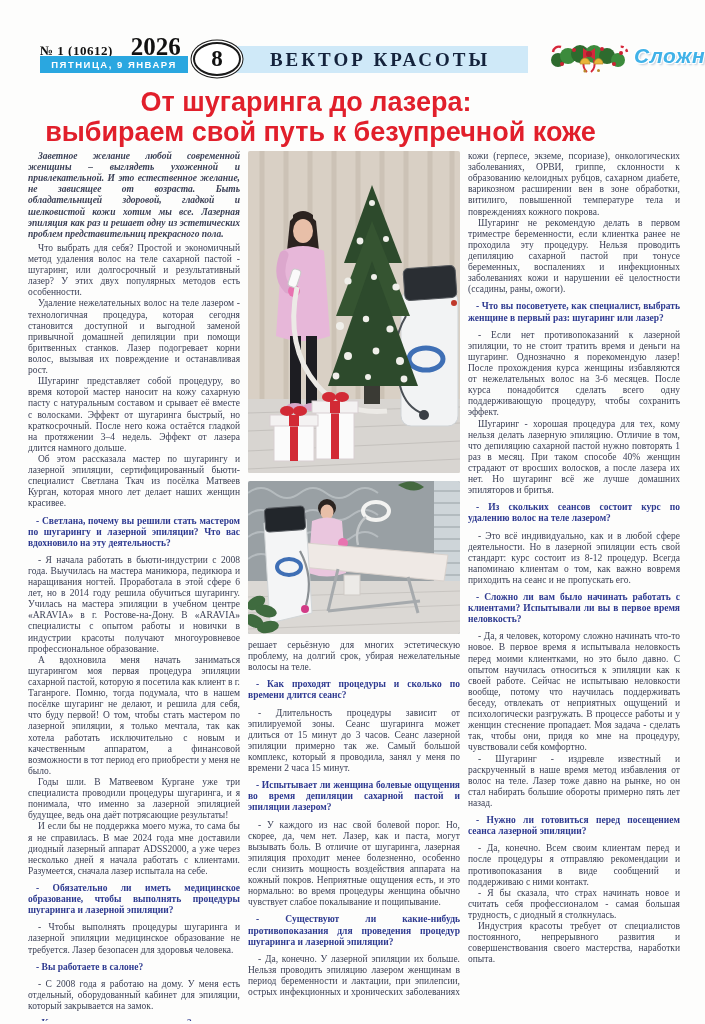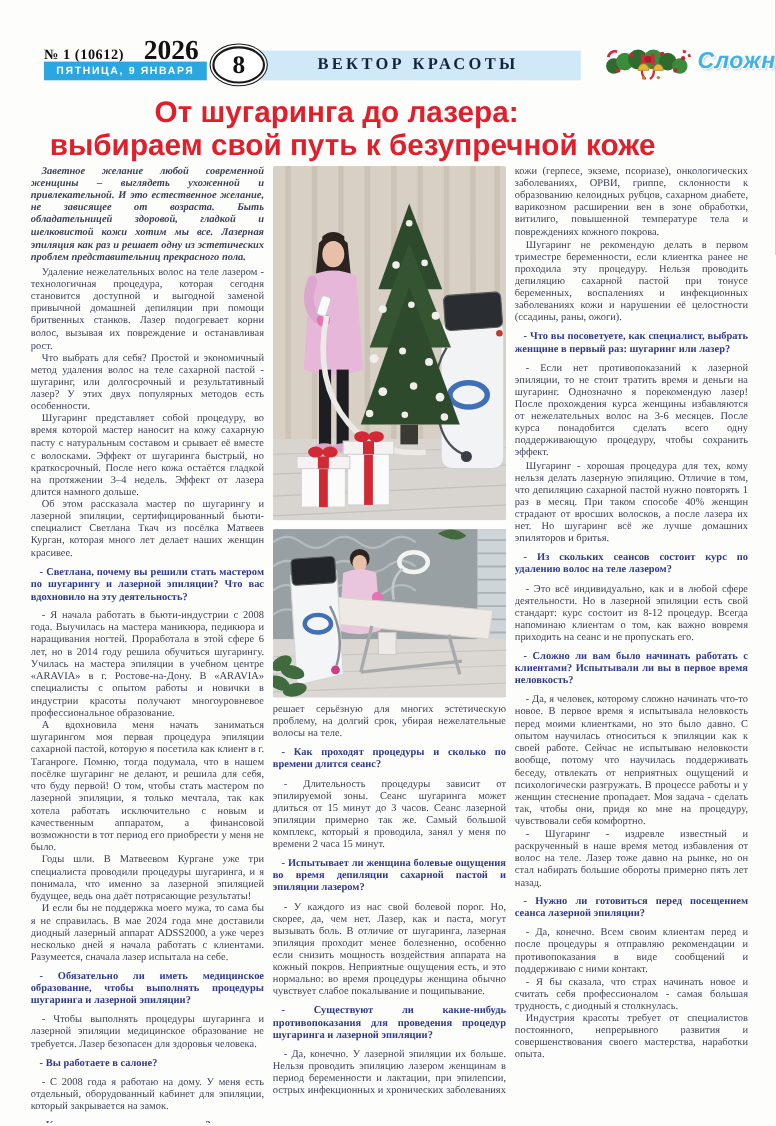--- a/index.html
+++ b/index.html
@@ -21,21 +21,21 @@
   .year{font-weight:bold;font-size:25px;color:#111;margin-left:14px;font-family:"Liberation Serif",serif;}
   .date-bar{position:absolute;left:28px;top:56px;width:148px;height:17px;background:var(--date-bar-blue);
     color:#fff;font-family:"Liberation Sans",sans-serif;font-weight:bold;font-size:9.5px;
     display:flex;align-items:center;justify-content:center;letter-spacing:1.5px;}
   .page-oval{position:absolute;left:181px;top:42px;width:48px;height:34px;background:#fff;
     border:2px solid #1a1a1a;border-radius:50%;box-shadow:0 0 0 1.5px #fff,0 0 0 2.5px #1a1a1a;
     display:flex;align-items:center;justify-content:center;
     font-weight:bold;font-size:23px;color:#111;z-index:3;}
   .section-band{position:absolute;left:220px;top:46px;width:296px;height:27px;background:var(--band-blue);
     display:flex;align-items:center;justify-content:center;
-    font-weight:bold;font-size:15px;color:#14233c;letter-spacing:3px;}
+    font-weight:bold;font-size:19px;color:#14233c;letter-spacing:3px;}
   .garland{position:absolute;left:538px;top:40px;}
   .logo{position:absolute;left:622px;top:44px;font-family:"Liberation Sans",sans-serif;
     font-weight:bold;font-style:italic;font-size:21px;color:var(--logo-cyan);letter-spacing:.5px;
     text-shadow:-1px -1px 0 #fff,1px -1px 0 #fff,-1px 1px 0 #fff,1px 1px 0 #fff,2px 2px 2px rgba(0,60,120,.25);}
 
   
   .headline{position:absolute;left:0;top:88px;width:612px;text-align:center;
     font-family:"Liberation Sans",sans-serif;font-weight:bold;color:var(--accent-red);line-height:1.1;}
   .headline .l1{font-size:27px;}
   .headline .l2{font-size:27px;padding-left:29px;}
@@ -102,22 +102,22 @@
 
   <div class="headline">
     <div class="l1">От шугаринга до лазера:</div>
     <div class="l2">выбираем свой путь к безупречной коже</div>
   </div>
 
   <div class="cols">
 
     <div class="col">
         <p class="t-lead">Заветное желание любой современной женщины – выглядеть ухоженной и привлекательной. И это естественное желание, не зависящее от возраста. Быть обладательницей здоровой, гладкой и шелковистой кожи хотим мы все. Лазерная эпиляция как раз и решает одну из эстетических проблем представительниц прекрасного пола.</p>
+        <p class="t-p">Что выбрать для себя? Простой и экономичный метод удаления волос на теле сахарной пастой - шугаринг, или долгосрочный и результативный лазер? У этих двух популярных методов есть особенности.</p>
         <p class="t-p">Удаление нежелательных волос на теле лазером - технологичная процедура, которая сегодня становится доступной и выгодной заменой привычной домашней депиляции при помощи бритвенных станков. Лазер подогревает корни волос, вызывая их повреждение и останавливая рост.</p>
-        <p class="t-p">Что выбрать для себя? Простой и экономичный метод удаления волос на теле сахарной пастой - шугаринг, или долгосрочный и результативный лазер? У этих двух популярных методов есть особенности.</p>
         <p class="t-p">Шугаринг представляет собой процедуру, во время которой мастер наносит на кожу сахарную пасту с натуральным составом и срывает её вместе с волосками. Эффект от шугаринга быстрый, но краткосрочный. После него кожа остаётся гладкой на протяжении 3–4 недель. Эффект от лазера длится намного дольше.</p>
         <p class="t-p">Об этом рассказала мастер по шугарингу и лазерной эпиляции, сертифицированный бьюти-специалист Светлана Ткач из посёлка Матвеев Курган, которая много лет делает наших женщин красивее.</p>
         <p class="t-q">- Светлана, почему вы решили стать мастером по шугарингу и лазерной эпиляции? Что вас вдохновило на эту деятельность?</p>
         <p class="t-p">- Я начала работать в бьюти-индустрии с 2008 года. Выучилась на мастера маникюра, педикюра и наращивания ногтей. Проработала в этой сфере 6 лет, но в 2014 году решила обучиться шугарингу. Училась на мастера эпиляции в учебном центре «ARAVIA» в г. Ростове-на-Дону. В «ARAVIA» специалисты с опытом работы и новички в индустрии красоты получают многоуровневое профессиональное образование.</p>
         <p class="t-p">А вдохновила меня начать заниматься шугарингом моя первая процедура эпиляции сахарной пастой, которую я посетила как клиент в г. Таганроге. Помню, тогда подумала, что в нашем посёлке шугаринг не делают, и решила для себя, что буду первой! О том, чтобы стать мастером по лазерной эпиляции, я только мечтала, так как хотела работать исключительно с новым и качественным аппаратом, а финансовой возможности в тот период его приобрести у меня не было.</p>
         <p class="t-p">Годы шли. В Матвеевом Кургане уже три специалиста проводили процедуры шугаринга, и я понимала, что именно за лазерной эпиляцией будущее, ведь она даёт потрясающие результаты!</p>
         <p class="t-p">И если бы не поддержка моего мужа, то сама бы я не справилась. В мае 2024 года мне доставили диодный лазерный аппарат ADSS2000, а уже через несколько дней я начала работать с клиентами. Разумеется, сначала лазер испытала на себе.</p>
         <p class="t-q">- Обязательно ли иметь медицинское образование, чтобы выполнять процедуры шугаринга и лазерной эпиляции?</p>
         <p class="t-p">- Чтобы выполнять процедуры шугаринга и лазерной эпиляции медицинское образование не требуется. Лазер безопасен для здоровья человека.</p>
         <p class="t-q">- Вы работаете в салоне?</p>

